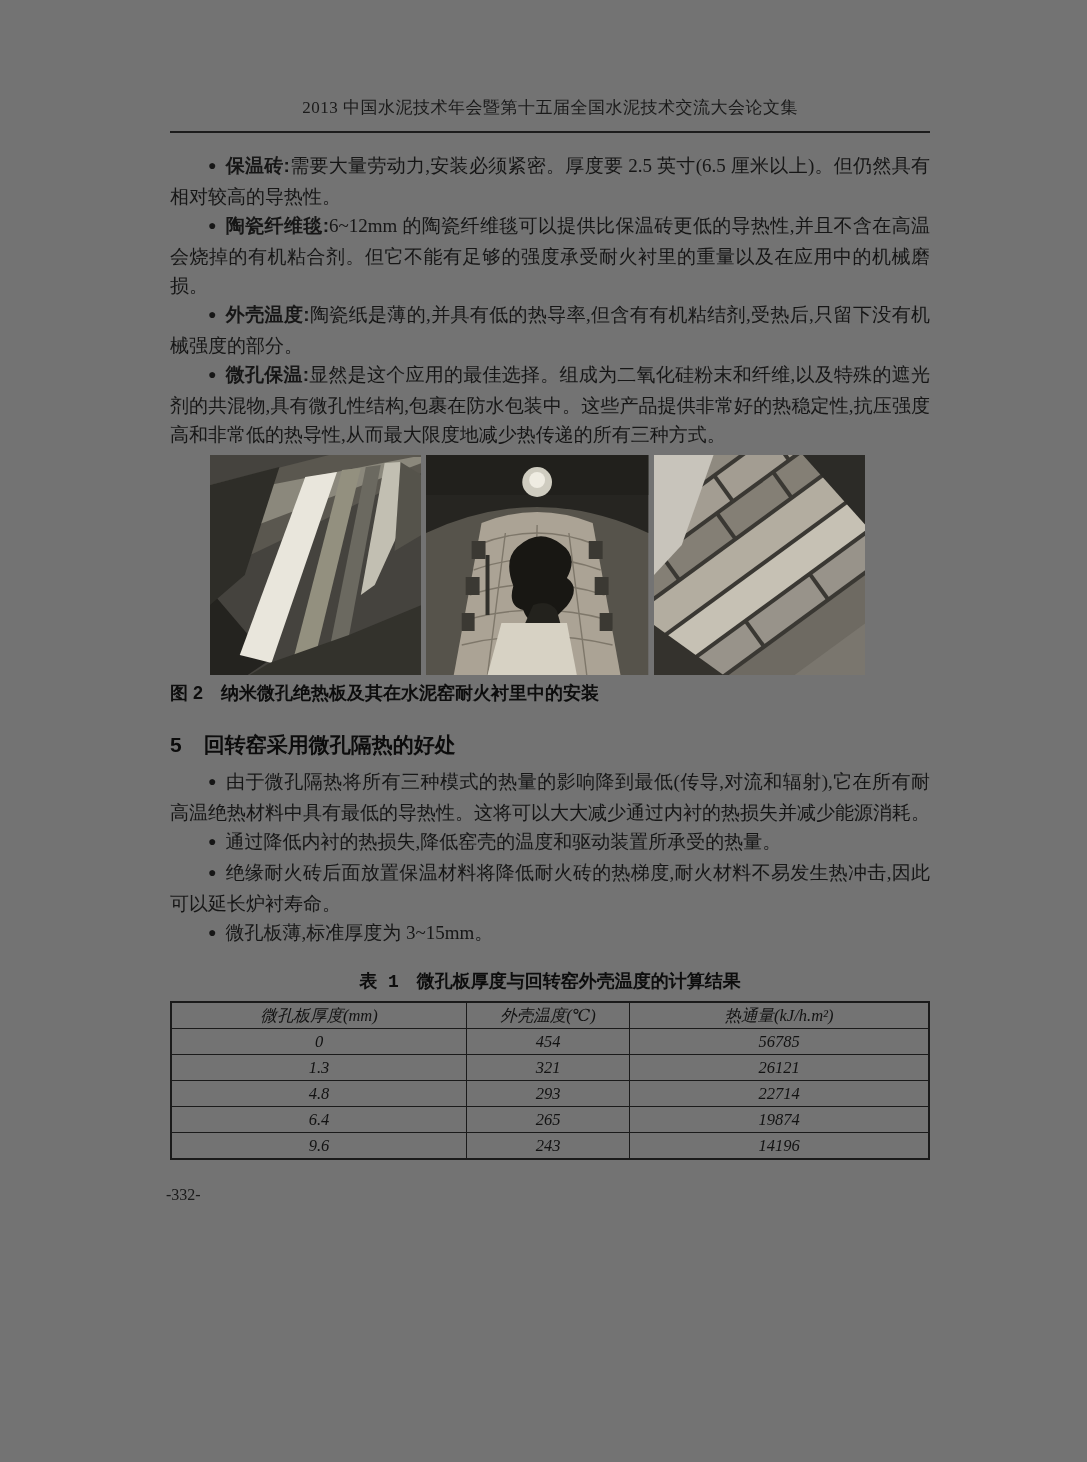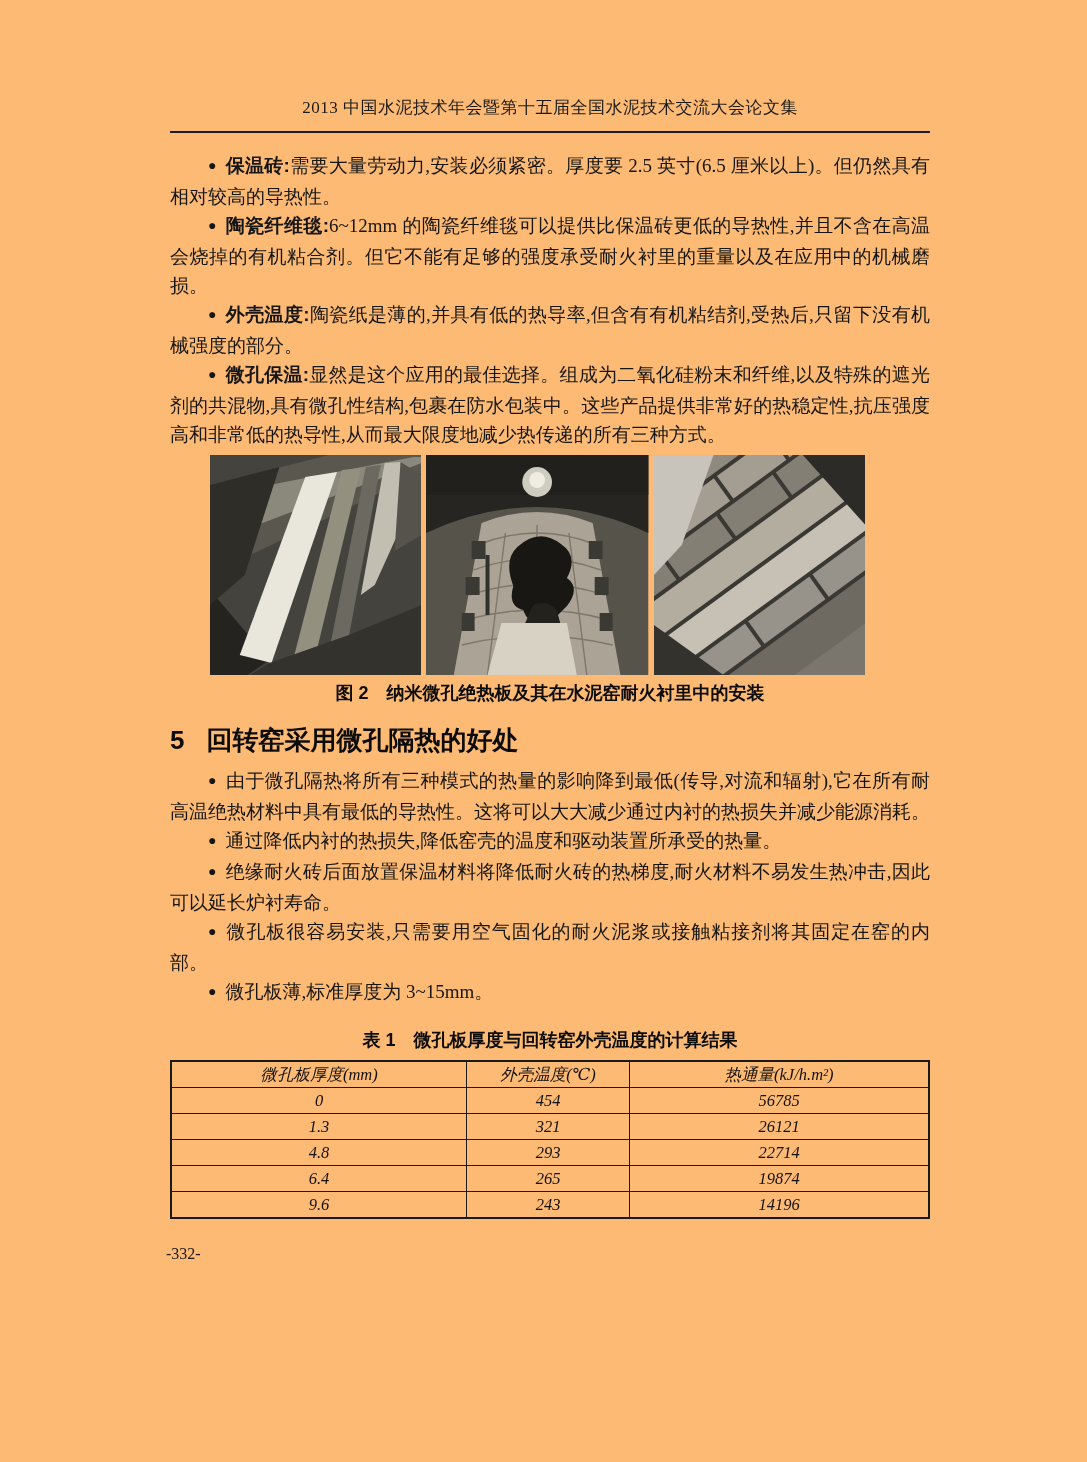--- a/index.html
+++ b/index.html
@@ -1,20 +1,20 @@
 <!DOCTYPE html>
 <html lang="zh"><head>
 <meta charset="utf-8">
 <style>
   html,body{margin:0;padding:0;background:#d8d8d8;}
   .page{
     position:relative;
     width:1087px;height:1462px;
     margin:0 auto;
-    background:#fdba74;
+    background:#737373;
     color:#141414;
     font-family:"Liberation Serif","DejaVu Serif",serif;
     overflow:hidden;
     box-sizing:border-box;
     padding:96px 157px 0 170px;
   }
   .paper-header{
     text-align:center;
     font-size:17px;
     letter-spacing:.5px;
@@ -44,38 +44,37 @@
   .lead{font-family:"Liberation Sans","DejaVu Sans",sans-serif;font-weight:bold;}
   .photos{
     display:flex;
     gap:5px;
     margin:6px 0 4px 40px;
     width:655px;
     height:220px;
   }
   .photos svg{display:block;height:220px;}
   .figure-caption{
-    text-align:center;
     font-family:"Liberation Sans","DejaVu Sans",sans-serif;
     font-weight:bold;
     font-size:18px;
     margin:6px 0 0 0;
     color:#0d0d0d;
   }
   .section-heading{
     font-family:"Liberation Sans","DejaVu Sans",sans-serif;
     font-weight:bold;
-    font-size:26px;
-    margin:18px 0 8px 0;
+    font-size:21px;
+    margin:26px 0 8px 0;
     color:#0c0c0c;
   }
   .section-heading .sec-num{margin-right:22px;}
   .table-title{
     text-align:center;
-    font-family:Liberation Sans, sans-serif;
+    font-family:Liberation Mono, monospace;
     font-weight:bold;
     font-size:18px;
     margin:20px 0 8px 0;
     color:#0d0d0d;
   }
   table.results{
     width:100%;
     border-collapse:collapse;
     border:2.2px solid #1a1a1a;
     font-size:16.5px;
@@ -203,21 +202,20 @@
   <h2 class="section-heading"><span class="sec-num">5</span><span>回转窑采用微孔隔热的好处</span></h2>
 
   <div>
 
       <p class="para"><span class="bullet">●</span><span>由于微孔隔热将所有三种模式的热量的影响降到最低(传导,对流和辐射),它在所有耐高温绝热材料中具有最低的导热性。这将可以大大减少通过内衬的热损失并减少能源消耗。</span></p>
 
       <p class="para"><span class="bullet">●</span><span>通过降低内衬的热损失,降低窑壳的温度和驱动装置所承受的热量。</span></p>
 
       <p class="para"><span class="bullet">●</span><span>绝缘耐火砖后面放置保温材料将降低耐火砖的热梯度,耐火材料不易发生热冲击,因此可以延长炉衬寿命。</span></p>
 
-      <p class="para"><span class="bullet">●</span><span>微孔板很容易安装,只需要用空气固化的耐火泥浆或接触粘接剂将其固定在窑的内部。</span></p>
 
       <p class="para"><span class="bullet">●</span><span>微孔板薄,标准厚度为 3~15mm。</span></p>
     </div>
 
   <p class="table-title">表 1　微孔板厚度与回转窑外壳温度的计算结果</p>
 
   <table class="results">
     <colgroup>
         <col class="c1">
         <col class="c2">

